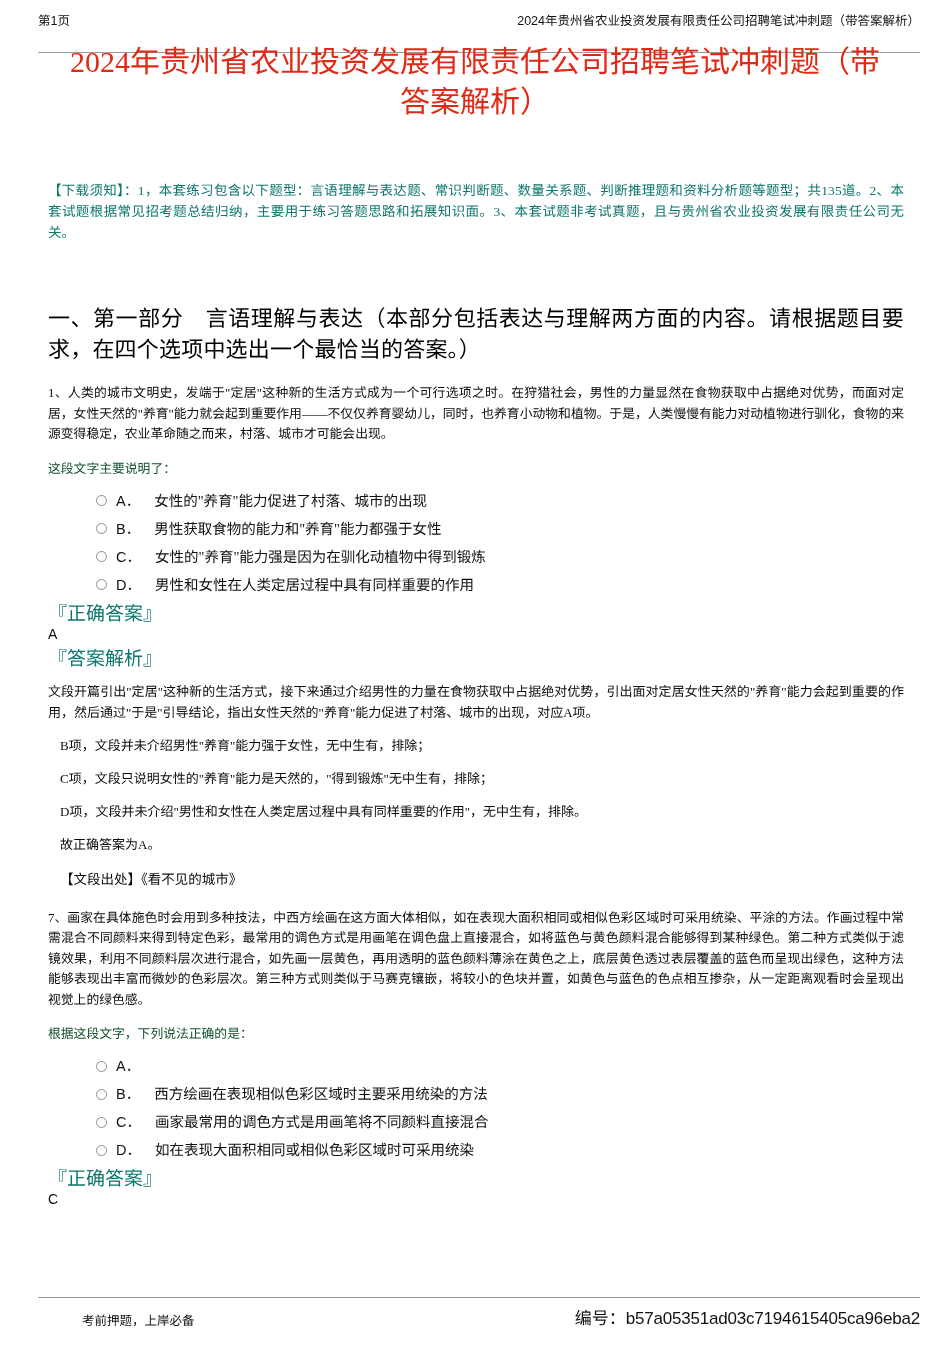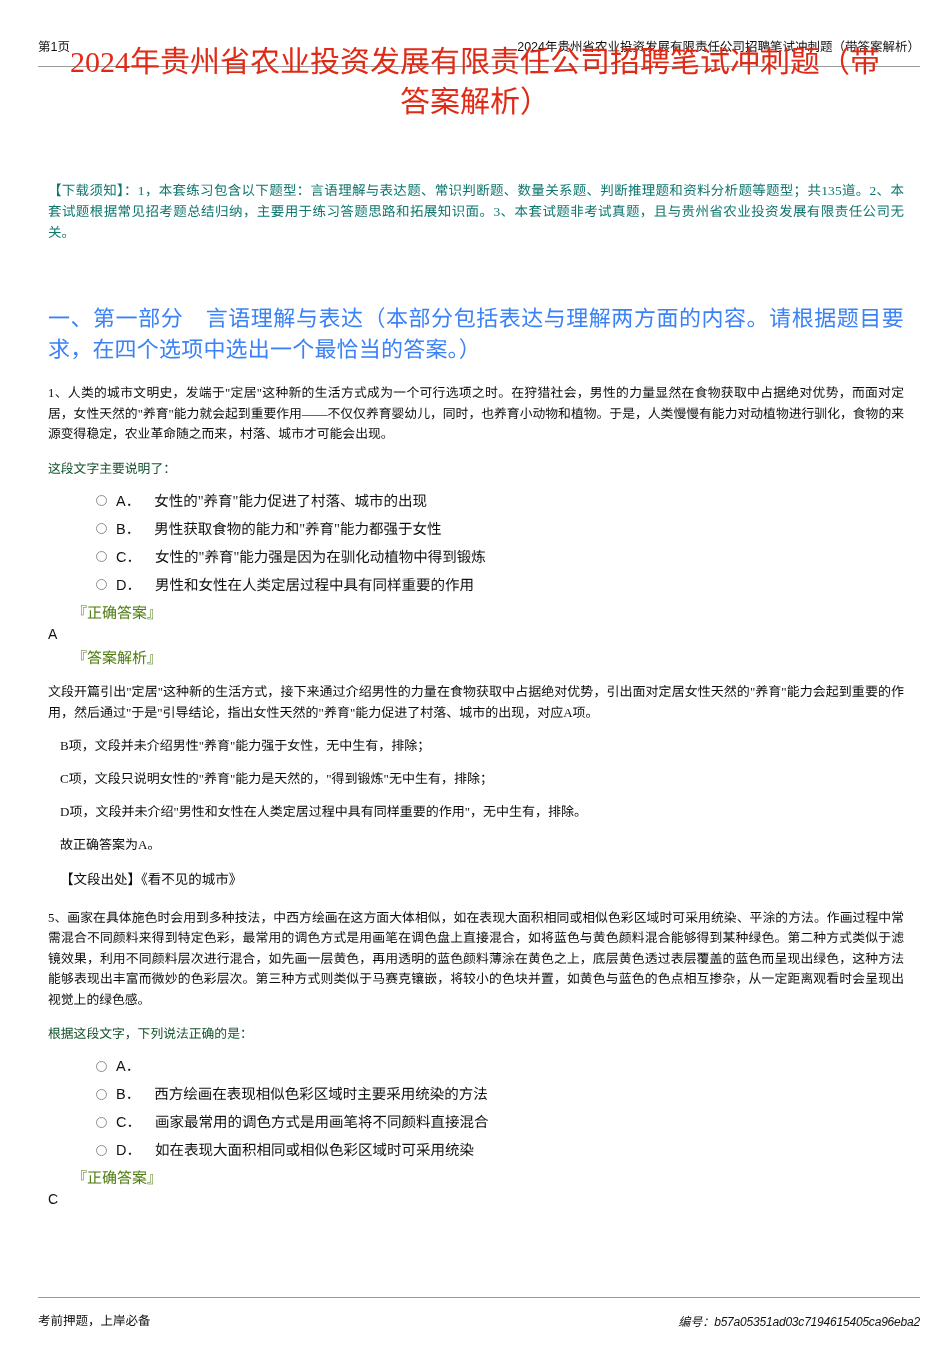--- a/index.html
+++ b/index.html
@@ -27,22 +27,21 @@
   .page-header {
     position: absolute;
     top: 10px;
     left: 38px;
     right: 30px;
     height: 24px;
     display: flex;
     align-items: flex-start;
     justify-content: space-between;
     border-bottom: 1px solid #9a9a9a;
-    padding-bottom: 6px;
-    margin-top: 26px;
+    padding-bottom: 18px;
   }
   .page-header .hdr-left {
     font-size: 12.5px;
     color: #111;
     font-family: "Liberation Sans", sans-serif;
     white-space: nowrap;
   }
   .page-header .hdr-right {
     font-size: 12.5px;
     color: #111;
@@ -76,21 +75,21 @@
   .notice {
     font-size: 13.5px;
     line-height: 21px;
     text-align: justify;
     color: #0f766e;
     margin: 0 0 10px 0;
     letter-spacing: 0.1px;
   }
 
   .section-heading {
-    color: #3b82f6;
+    color: #000000;
     font-size: 22px;
     line-height: 31px;
     margin: 60px 0 18px 0;
     text-align: justify;
     letter-spacing: 0.2px;
   }
 
   .stem {
     font-size: 12.8px;
     line-height: 20.5px;
@@ -137,24 +136,24 @@
     font-size: 14.5px;
     margin-right: 14px;
     white-space: nowrap;
   }
   .opt-text {
     font-size: 14.5px;
     white-space: nowrap;
   }
 
   .label-line {
-    font-size: 15px;
+    font-size: 19px;
     line-height: 21px;
-    color: #4d7c0f;
-    margin: 4px 0 0 24px;
+    color: #0f766e;
+    margin: 4px 0 0 0;
   }
   .answer-letter {
     font-family: "Liberation Sans", sans-serif;
     font-size: 14px;
     line-height: 20px;
     margin: 0 0 2px 0;
     color: #111;
   }
 
   .explain {
@@ -186,27 +185,27 @@
     align-items: flex-end;
     justify-content: space-between;
     border-top: 1px solid #9a9a9a;
     padding-top: 5px;
   }
   .page-footer .ftr-left {
     font-size: 12.5px;
     color: #111;
     font-family: "Liberation Sans", sans-serif;
     white-space: nowrap;
+    margin-left: 44px;
   }
   .page-footer .ftr-right {
-    font-size: 12px;
-    color: #111;
-    font-family: "Liberation Sans", sans-serif;
-    white-space: nowrap;
-    font-style: italic;
+    font-size: 17px;
+    color: #111;
+    font-family: "Liberation Sans", sans-serif;
+    white-space: nowrap;
   }
   .ftr-code {
     font-family: "Liberation Sans", sans-serif;
     letter-spacing: -0.2px;
   }
 </style>
 </head>
 <body>
 
 <div class="page">
@@ -258,21 +257,21 @@
       <p class="explain">文段开篇引出"定居"这种新的生活方式，接下来通过介绍男性的力量在食物获取中占据绝对优势，引出面对定居女性天然的"养育"能力会起到重要的作用，然后通过"于是"引导结论，指出女性天然的"养育"能力促进了村落、城市的出现，对应A项。</p>
       <p class="explain indent">B项，文段并未介绍男性"养育"能力强于女性，无中生有，排除；</p>
       <p class="explain indent">C项，文段只说明女性的"养育"能力是天然的，"得到锻炼"无中生有，排除；</p>
       <p class="explain indent">D项，文段并未介绍"男性和女性在人类定居过程中具有同样重要的作用"，无中生有，排除。</p>
       <p class="explain indent">故正确答案为A。</p>
 
       <div class="source-line"><span>【文段出处】</span><span>《看不见的城市》</span></div>
     </div>
 
     <div class="q-block">
-      <p class="stem">5、画家在具体施色时会用到多种技法，中西方绘画在这方面大体相似，如在表现大面积相同或相似色彩区域时可采用统染、平涂的方法。作画过程中常需混合不同颜料来得到特定色彩，最常用的调色方式是用画笔在调色盘上直接混合，如将蓝色与黄色颜料混合能够得到某种绿色。第二种方式类似于滤镜效果，利用不同颜料层次进行混合，如先画一层黄色，再用透明的蓝色颜料薄涂在黄色之上，底层黄色透过表层覆盖的蓝色而呈现出绿色，这种方法能够表现出丰富而微妙的色彩层次。第三种方式则类似于马赛克镶嵌，将较小的色块并置，如黄色与蓝色的色点相互掺杂，从一定距离观看时会呈现出视觉上的绿色感。</p>
+      <p class="stem">7、画家在具体施色时会用到多种技法，中西方绘画在这方面大体相似，如在表现大面积相同或相似色彩区域时可采用统染、平涂的方法。作画过程中常需混合不同颜料来得到特定色彩，最常用的调色方式是用画笔在调色盘上直接混合，如将蓝色与黄色颜料混合能够得到某种绿色。第二种方式类似于滤镜效果，利用不同颜料层次进行混合，如先画一层黄色，再用透明的蓝色颜料薄涂在黄色之上，底层黄色透过表层覆盖的蓝色而呈现出绿色，这种方法能够表现出丰富而微妙的色彩层次。第三种方式则类似于马赛克镶嵌，将较小的色块并置，如黄色与蓝色的色点相互掺杂，从一定距离观看时会呈现出视觉上的绿色感。</p>
       <p class="ask">根据这段文字，下列说法正确的是：</p>
 
       <ul class="options">
         <li class="option-row">
           <span class="radio"></span>
           <span class="opt-letter">A．</span>
         </li>
         <li class="option-row">
           <span class="radio"></span>
           <span class="opt-letter">B．</span>

